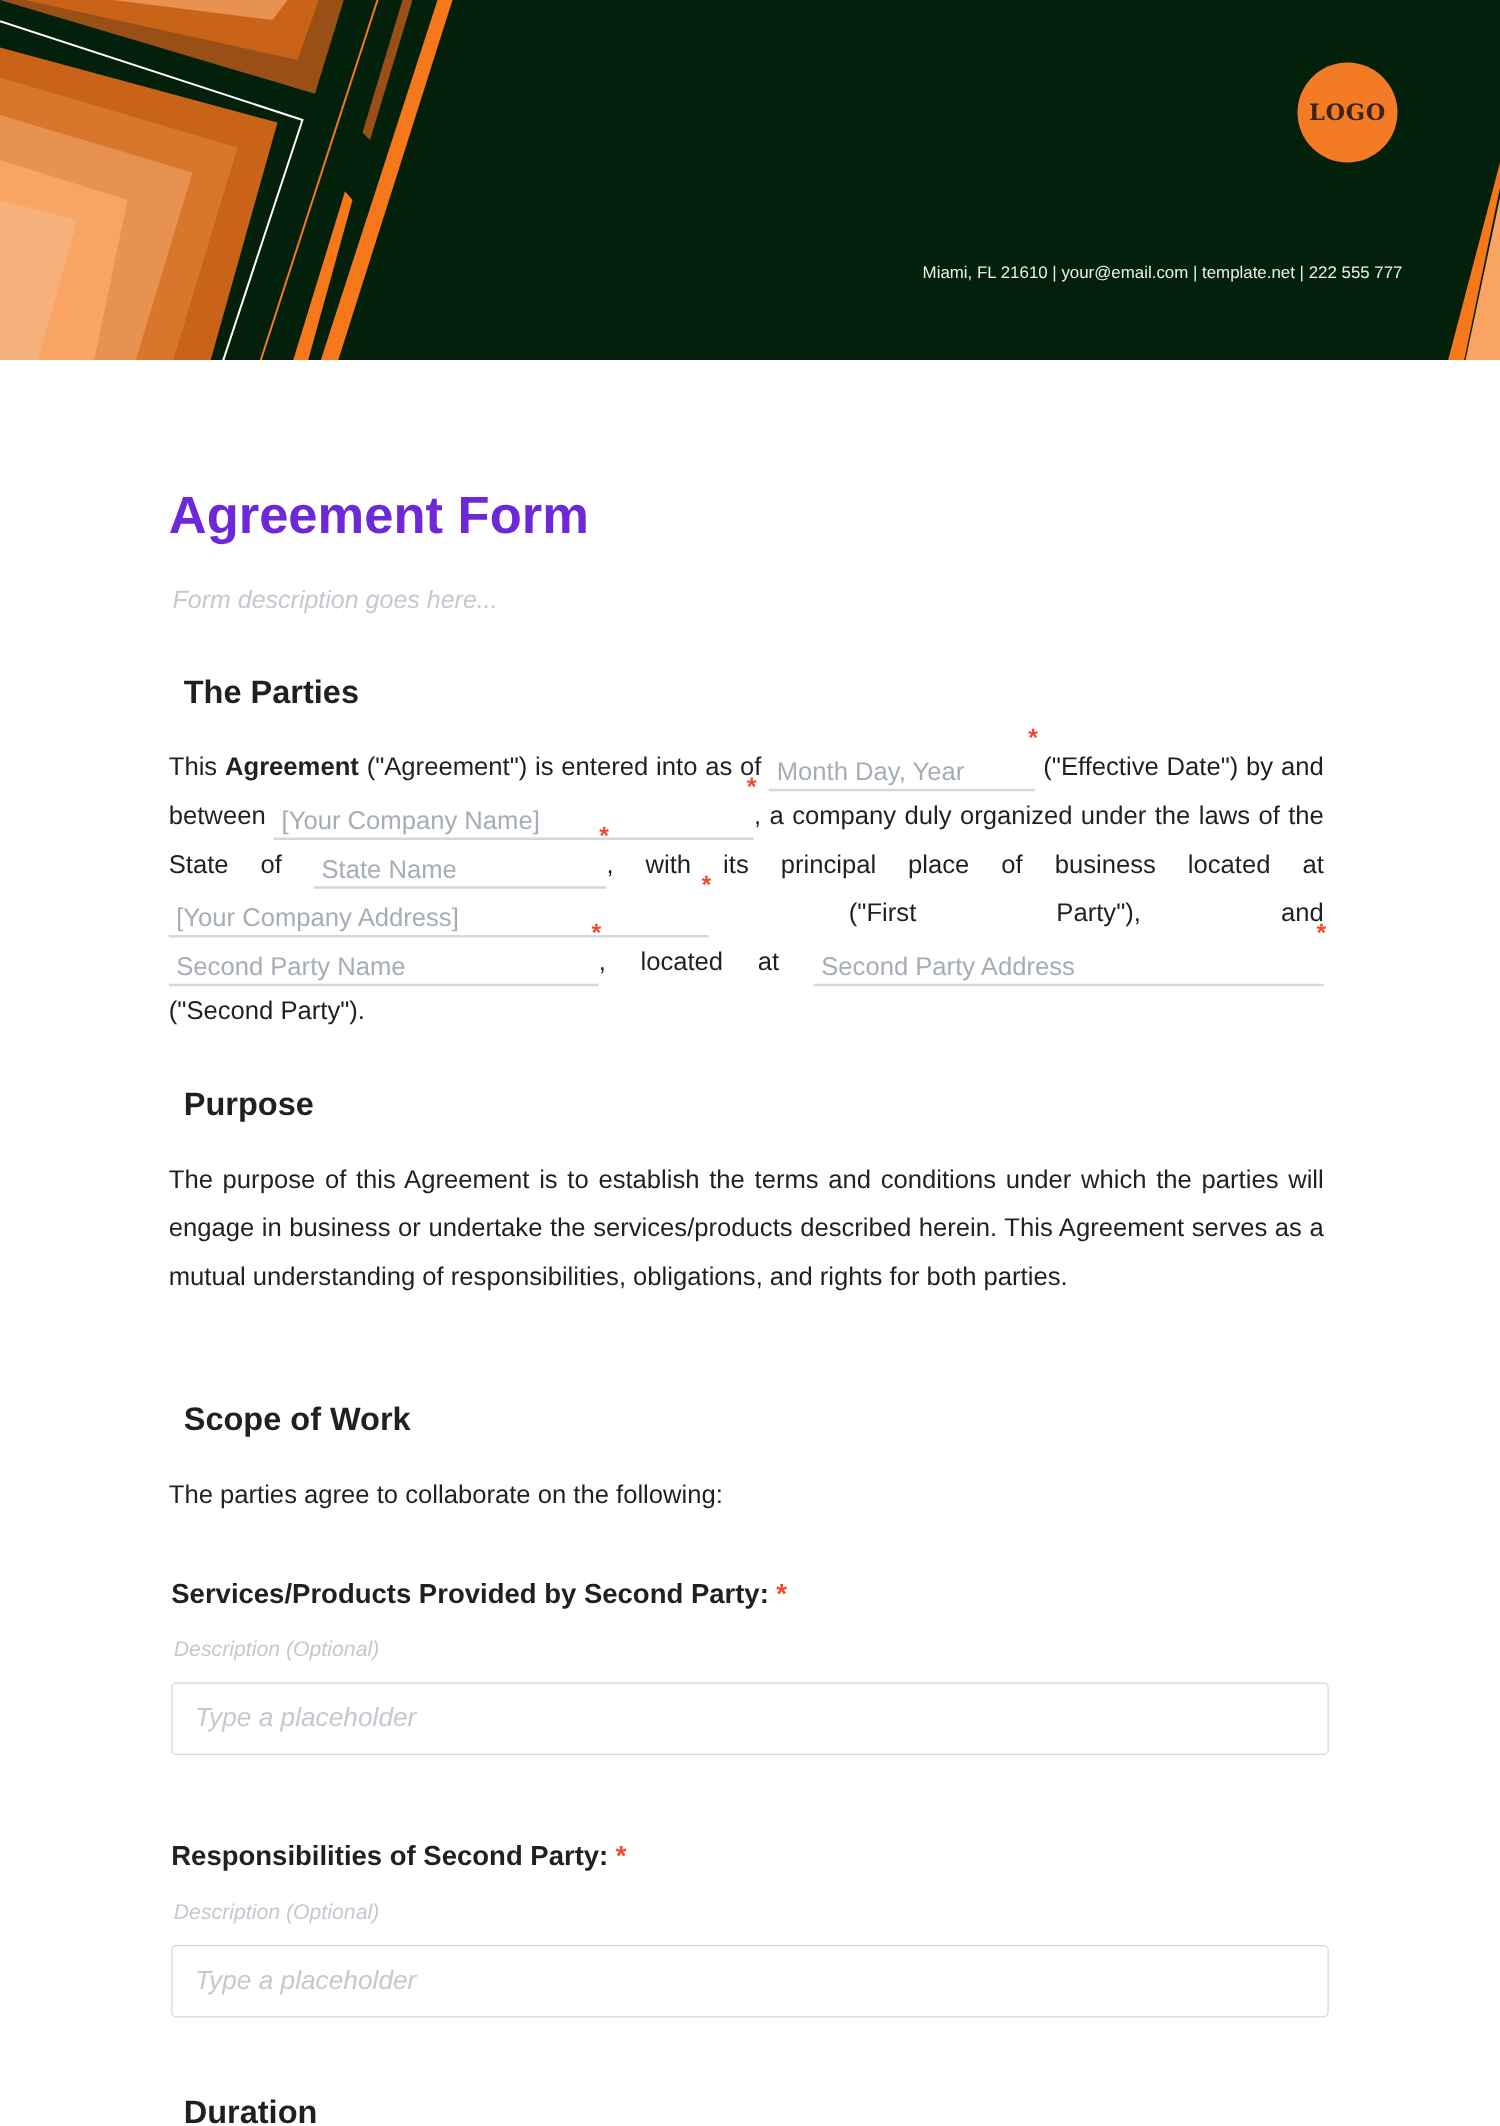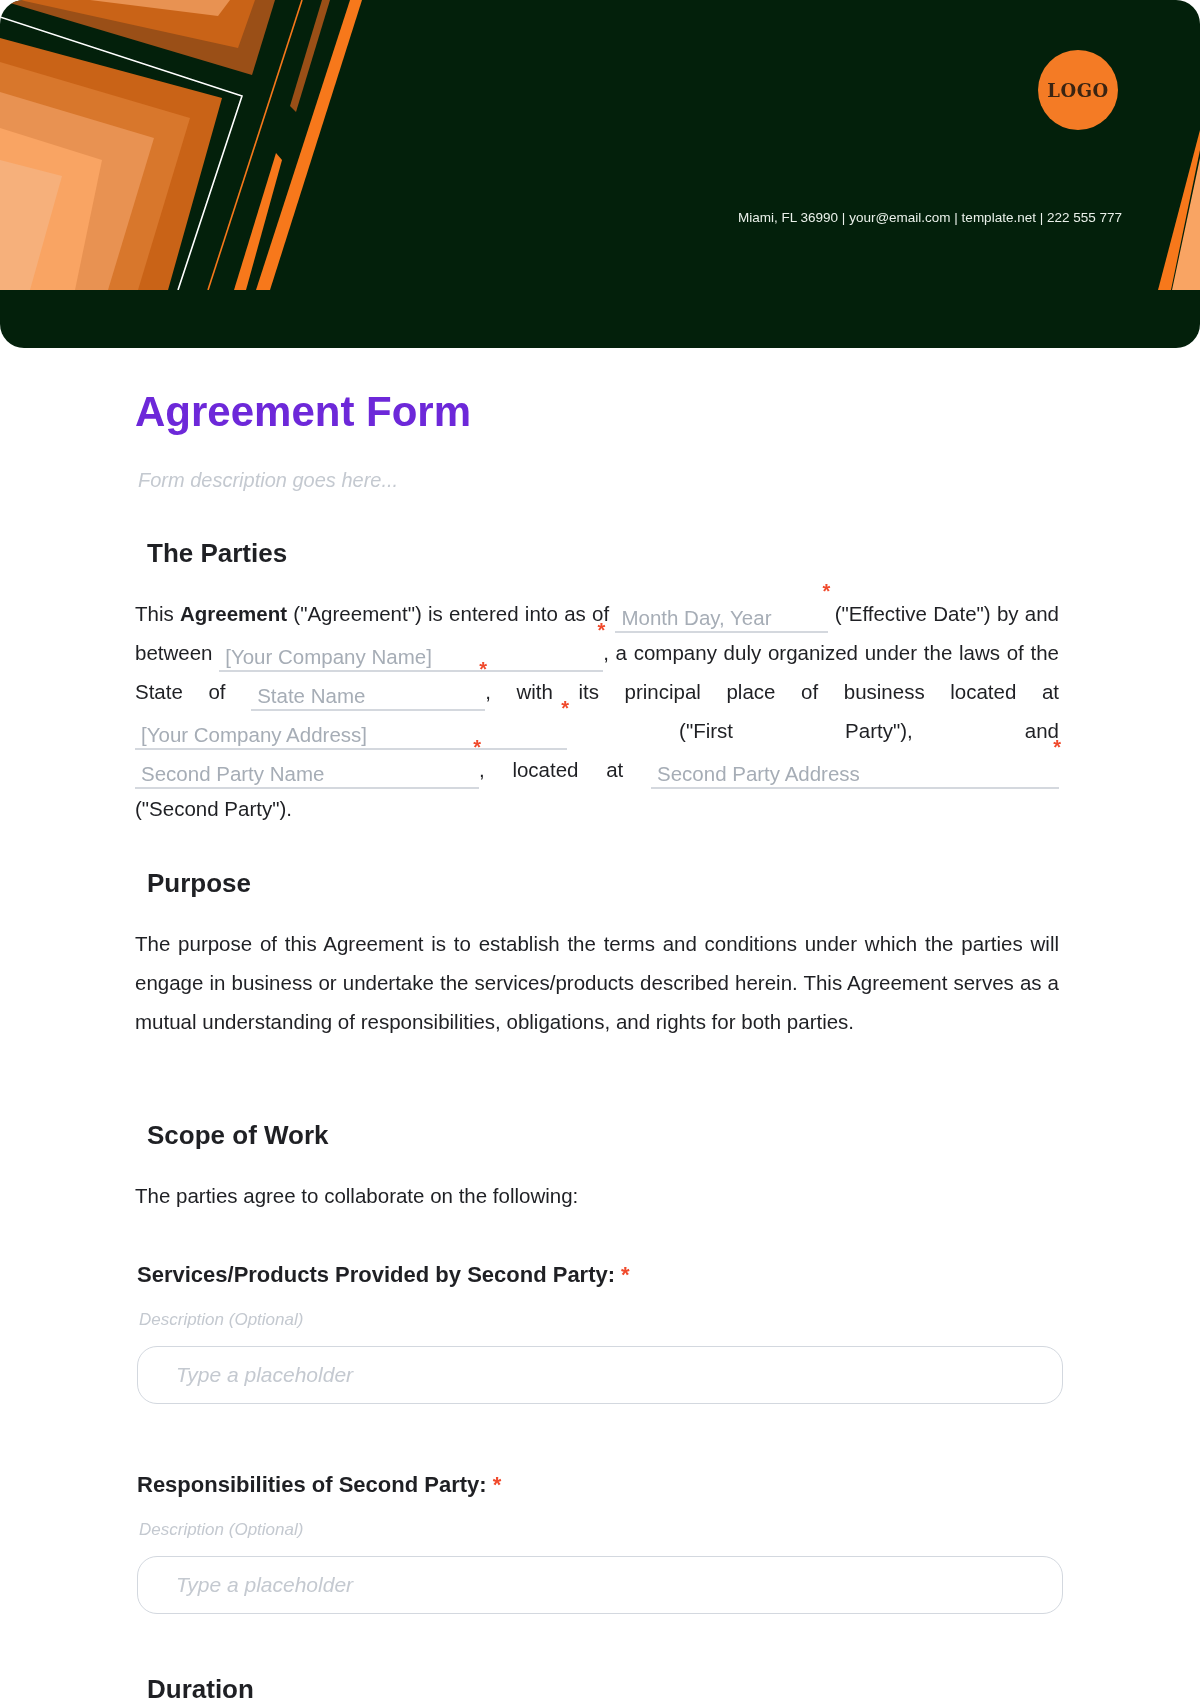--- a/index.html
+++ b/index.html
@@ -1,19 +1,19 @@
 <!DOCTYPE html>
 <html><head>
 <meta charset="utf-8">
 <style>
   * { box-sizing: border-box; margin: 0; padding: 0; }
   html, body { width: 1200px; height: 1701px; overflow: hidden; background: #ffffff; }
   body { font-family: "Liberation Sans", "DejaVu Sans", sans-serif; color: #1f2024; position: relative; }
 
-  .header { position: absolute; left: 0; top: 0; width: 1200px; height: 348px; background: #03200b; overflow: hidden; border-radius: 24px; }
+  .header { position: absolute; left: 0; top: 0; width: 1200px; height: 288px; background: #03200b; overflow: hidden; }
   .header svg { position: absolute; left: 0; top: 0; }
   .logo { position: absolute; left: 1038px; top: 50px; width: 80px; height: 80px; border-radius: 50%; background: #f47b25; display: flex; align-items: center; justify-content: center; }
   .logo span { font-family: "DejaVu Serif", "Liberation Serif", serif; font-weight: bold; font-size: 18px; color: #3a2412; letter-spacing: 0.5px; }
   .company-name { position: absolute; right: 78px; top: 142px; font-size: 52px; font-weight: bold; color: #f7781b; letter-spacing: 0.2px; white-space: nowrap; }
   .contact { position: absolute; right: 78px; top: 210px; font-size: 13.5px; color: #eaf0ea; white-space: nowrap; }
 
   .content { position: absolute; left: 135px; top: 0; width: 924px; }
   .title { position: absolute; left: 0; top: 388px; width: 924px; text-align: left; font-size: 42px; font-weight: bold; color: #6d28d9; }
   .form-desc { position: absolute; left: 3px; top: 469px; font-size: 20px; font-style: italic; color: #c4c9d0; }
 
@@ -21,21 +21,21 @@
 
   .para { position: absolute; left: 0; width: 924px; font-size: 20.5px; line-height: 39px; color: #1f2024; text-align: justify; }
   .para b { font-weight: bold; }
 
   .blank { display: inline-block; position: relative; border-bottom: 2px solid #d4d8de; color: #a6adb6; height: 30px; line-height: 30px; vertical-align: -4px; padding-left: 6px; text-align: left; }
   .req { position: absolute; right: -2px; top: -22px; color: #f04a2c; font-size: 20px; font-weight: bold; line-height: 20px; }
 
   .field-label { position: absolute; left: 2px; font-size: 22px; font-weight: bold; color: #1f2024; }
   .field-label .star { color: #f04a2c; margin-left: 6px; }
   .field-desc { position: absolute; left: 4px; font-size: 17px; font-style: italic; color: #c4c9d0; }
-  .field-input { position: absolute; left: 2px; width: 926px; height: 58px; border: 1.5px solid #d3d8df; border-radius: 20px; background: #fff; padding-left: 38px; display: flex; align-items: center; font-size: 21px; font-style: italic; color: #c4c9d0; }
+  .field-input { position: absolute; left: 2px; width: 926px; height: 58px; border: 1.5px solid #d3d8df; border-radius: 4px; background: #fff; padding-left: 18px; display: flex; align-items: center; font-size: 21px; font-style: italic; color: #c4c9d0; }
 </style>
 </head>
 <body>
 
 <div class="header">
   <svg width="1200" height="290" viewBox="0 0 1200 290">
 
     <polygon points="0,0 275,0 252,75 0,0" fill="#9a4f17"></polygon>
     <polygon points="20,0 255,0 238,48 20,0" fill="#c96317"></polygon>
     <polygon points="90,0 230,0 218,16 90,0" fill="#e89252"></polygon>
@@ -55,21 +55,21 @@
     <polygon points="276,153 282,160 246,290 234,290" fill="#f7781b"></polygon>
 
     <polygon points="350,0 362,0 270,290 256,290" fill="#f7781b"></polygon>
 
     <polygon points="1200,130 1200,150 1171,290 1158,290" fill="#f7781b"></polygon>
     <polygon points="1200,158 1200,290 1172,290" fill="#f9a463"></polygon>
   </svg>
   <div class="logo">
     <span>LOGO</span>
   </div>
-  <div class="contact">Miami, FL 36990 | your@email.com | template.net | 222 555 777</div>
+  <div class="contact">Miami, FL 21610 | your@email.com | template.net | 222 555 777</div>
 </div>
 
 <div class="content">
   <div class="title">Agreement Form</div>
   <div class="form-desc">Form description goes here...</div>
 
   <div class="h2" style="top:538px;">The Parties</div>
   <div class="para" style="top:594px;">
     <span>This </span><b>Agreement</b><span> ("Agreement") is entered into as of </span><span class="blank" style="width:213px;"><span>Month Day, Year</span><span class="req">*</span></span><span> ("Effective Date") by and between </span><span class="blank" style="width:384px;"><span>[Your Company Name]</span><span class="req">*</span></span><span>, a company duly organized under the laws of the State of </span><span class="blank" style="width:234px;"><span>State Name</span><span class="req">*</span></span><span>, with its principal place of business located at </span><span class="blank" style="width:432px;"><span>[Your Company Address]</span><span class="req">*</span></span><span> ("First Party"), and </span><span class="blank" style="width:344px;"><span>Second Party Name</span><span class="req">*</span></span><span>, located at </span><span class="blank" style="width:408px;"><span>Second Party Address</span><span class="req">*</span></span><span> ("Second Party").</span>
   </div>

